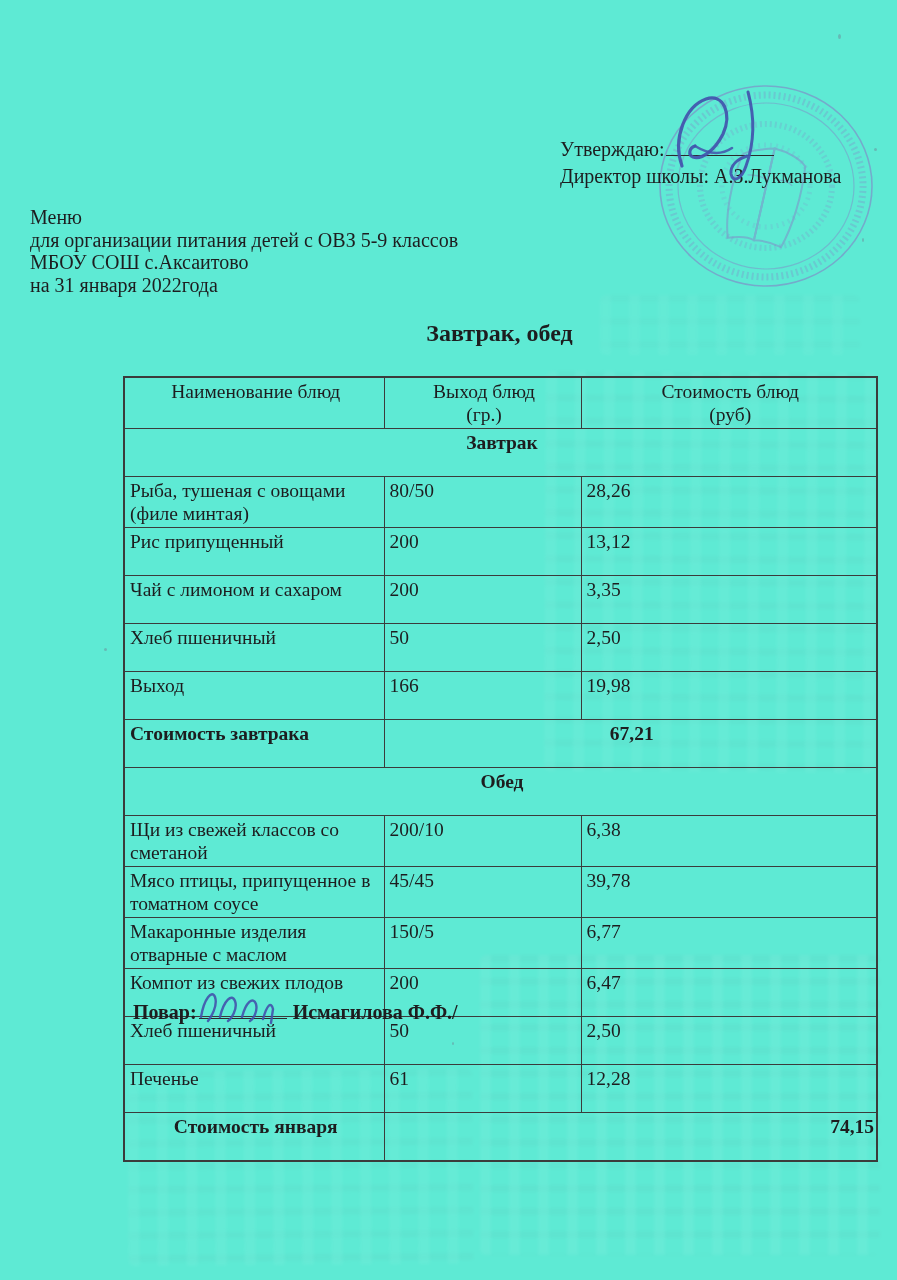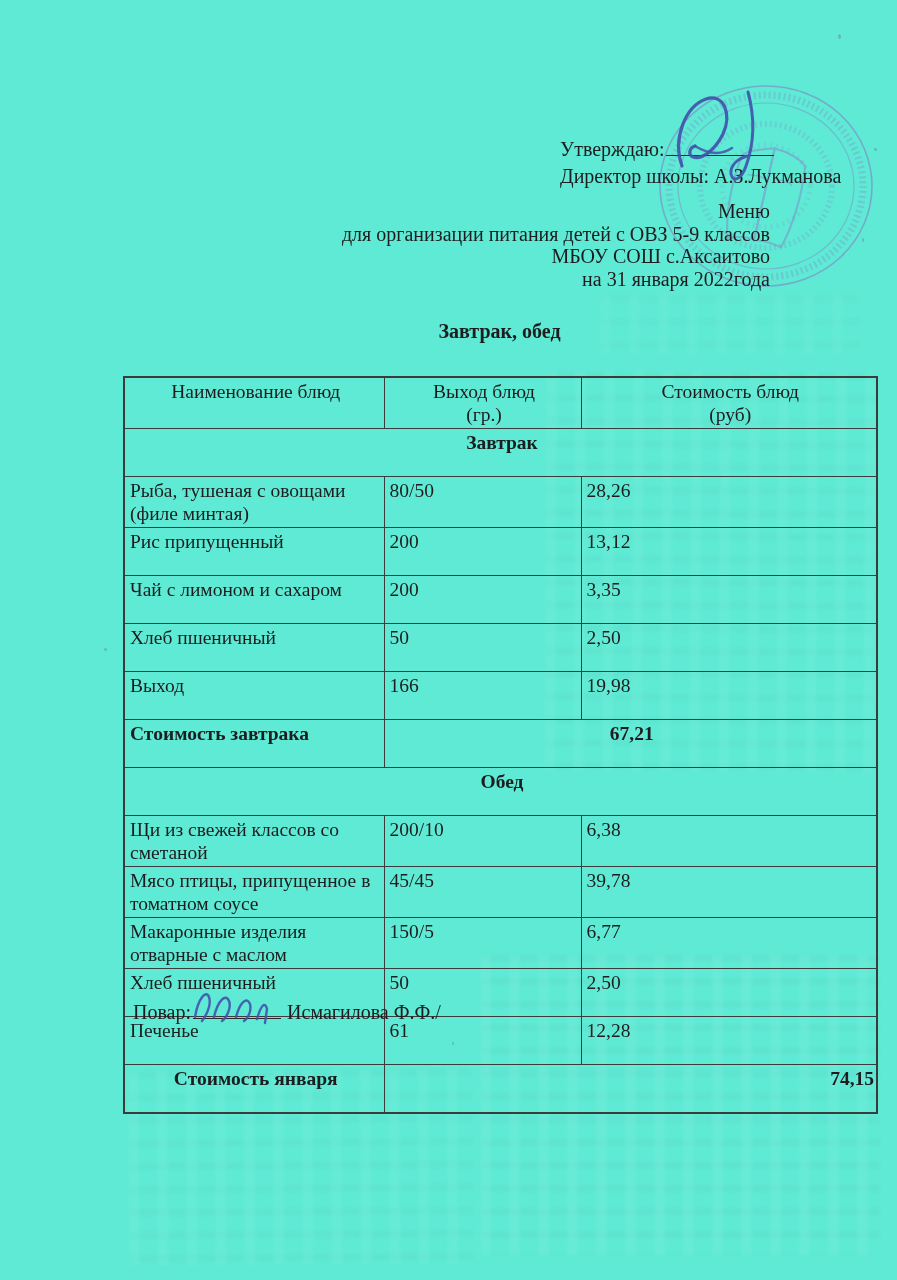--- a/index.html
+++ b/index.html
@@ -5,39 +5,39 @@
   html,body{margin:0;padding:0;background:#ffffff;}
   .page{
     position:relative; width:897px; height:1280px;
     background:#5eead4; overflow:hidden;
     font-family:"Liberation Serif", serif; color:#1d1d1f;padding-left:40px;
   }
   
   .approval{position:absolute; left:560px; top:136px; font-size:20px; line-height:27px; z-index:5;}
   .sig-underline-top{display:inline-block; width:108px; border-bottom:1.6px solid #2a2a2c; height:16px; margin-left:2px;}
   
-  .doc-title{position:absolute; left:30px; top:200px; width:740px; text-align:right;
+  .doc-title{position:absolute; left:30px; top:206px; width:740px; text-align:left;
     font-size:20px; line-height:22.5px; z-index:5;}
   .meals-heading{position:absolute; left:123px; top:320px; width:753px; text-align:center;
-    font-size:20px; font-weight:bold; z-index:5;}
+    font-size:24px; font-weight:bold; z-index:5;}
   
   table.menu{position:absolute; left:123px; top:362px; width:753px;
     border-collapse:collapse; table-layout:fixed; font-size:19.5px; z-index:5;
     border:2px solid var(--table-border,#3b3b3b); background:transparent;margin-top:14px;}
   table.menu td{border:1.5px solid var(--table-border,#3b3b3b); vertical-align:top;
     padding:2px 2px 2px 5px; line-height:23px; height:48px; box-sizing:border-box; overflow:hidden;}
   td.th{text-align:center; white-space:pre-line; height:48px; padding-top:6px;}
   td.section-cell{font-weight:bold; text-align:center; height:30px; padding:2px 0;}
   td.num{padding-left:6px;}
   td.total-label-left{font-weight:bold;}
   td.total-label-center{font-weight:bold; text-align:center;}
   td.total-val-center{font-weight:bold; text-align:center;border-radius:6px;}
   td.total-val-right{font-weight:bold; text-align:right; padding-right:62px;}
   
-  .cook-line{position:absolute; left:133px; top:996px; font-size:20px; z-index:6;}
+  .cook-line{position:absolute; left:133px; top:996px; font-size:20px; z-index:6;font-weight:bold;}
   .cook-sig-wrap{display:inline-block; position:relative; width:88px; height:22px;
     border-bottom:1.6px solid #2a2a2c; margin:0 6px 0 2px; vertical-align:baseline;}
   .cook-sig-wrap svg{position:absolute; left:-6px; bottom:-7px;}
   
   .stamp{position:absolute; left:654px; top:82px; z-index:3; opacity:.85;}
   .stamp *{stroke:var(--stamp,#8287c7); fill:none;}
   .dir-sig{position:absolute; left:660px; top:86px; z-index:6;}
   .dir-sig path{stroke:var(--sig,#4253ac); fill:none; stroke-linecap:round;}
   .cook-sig path{stroke:var(--sig,#4253ac); fill:none; stroke-linecap:round;}
   
@@ -157,20 +157,25 @@
           <td>Мясо птицы, припущенное в томатном соусе</td>
           <td class="num">45/45</td>
           <td class="num">39,78</td>
         </tr>
         <tr>
           <td>Макаронные изделия отварные с маслом</td>
           <td class="num">150/5</td>
           <td class="num">6,77</td>
         </tr>
         <tr>
+          <td>Компот из свежих плодов</td>
+          <td class="num">200</td>
+          <td class="num">6,47</td>
+        </tr>
+        <tr>
           <td>Хлеб пшеничный</td>
           <td class="num">50</td>
           <td class="num">2,50</td>
         </tr>
         <tr>
           <td>Печенье</td>
           <td class="num">61</td>
           <td class="num">12,28</td>
         </tr>
         <tr>

